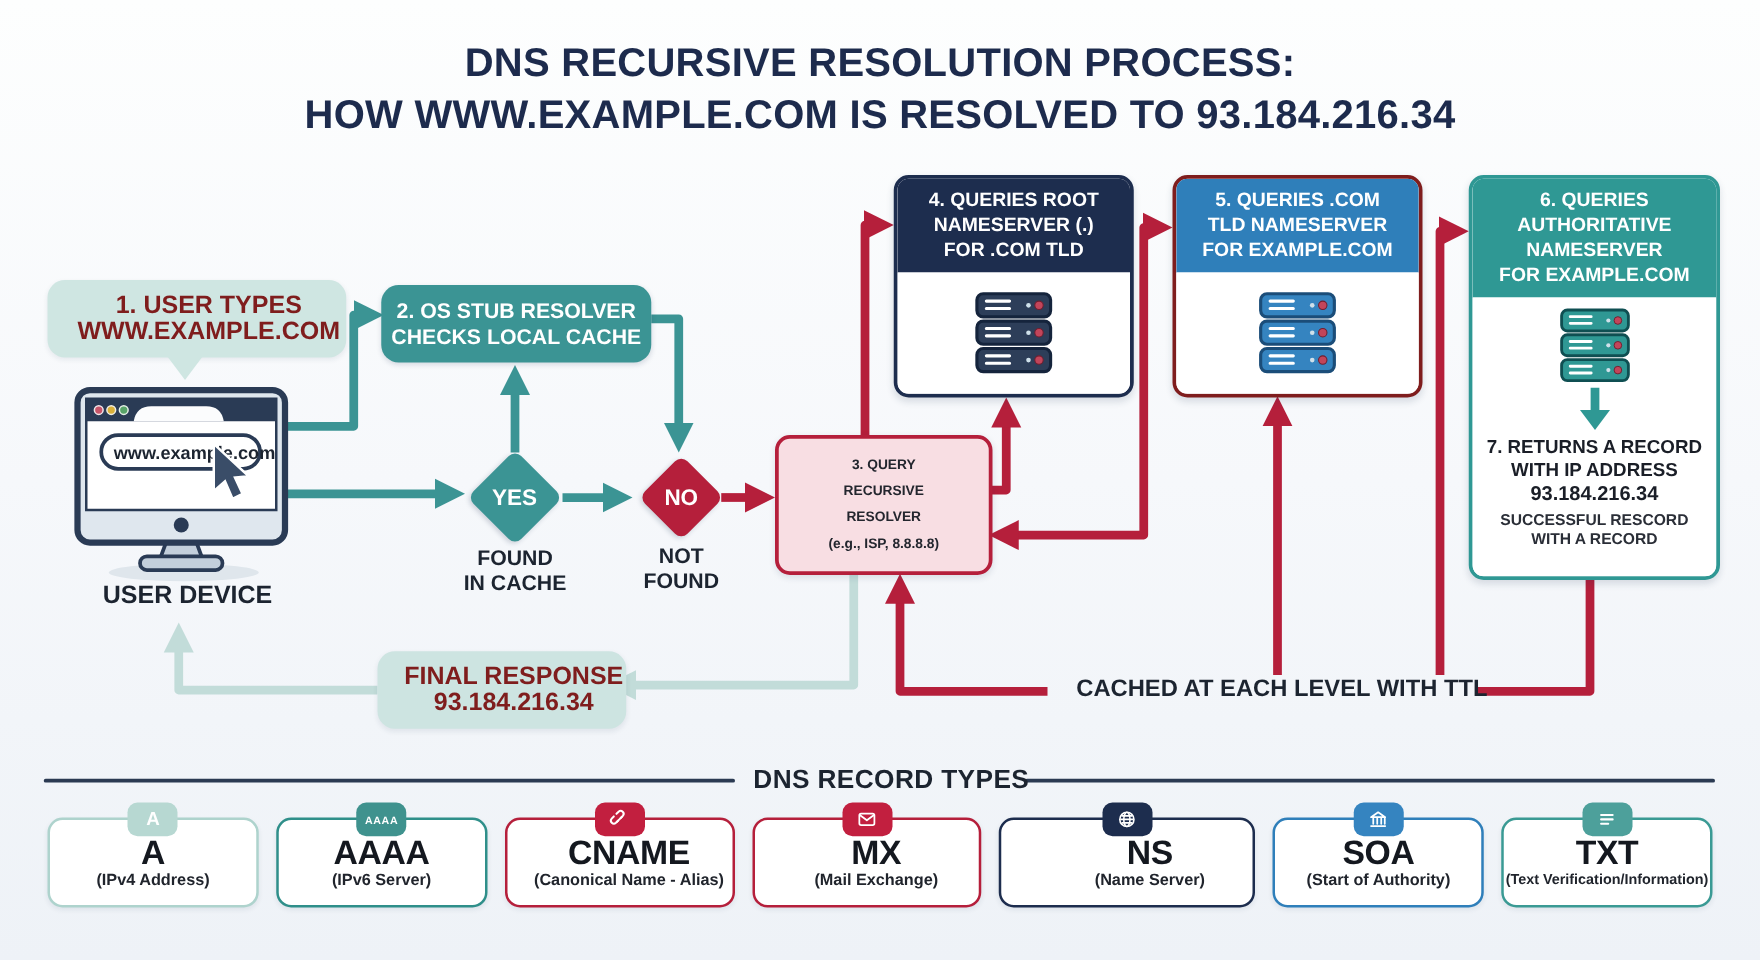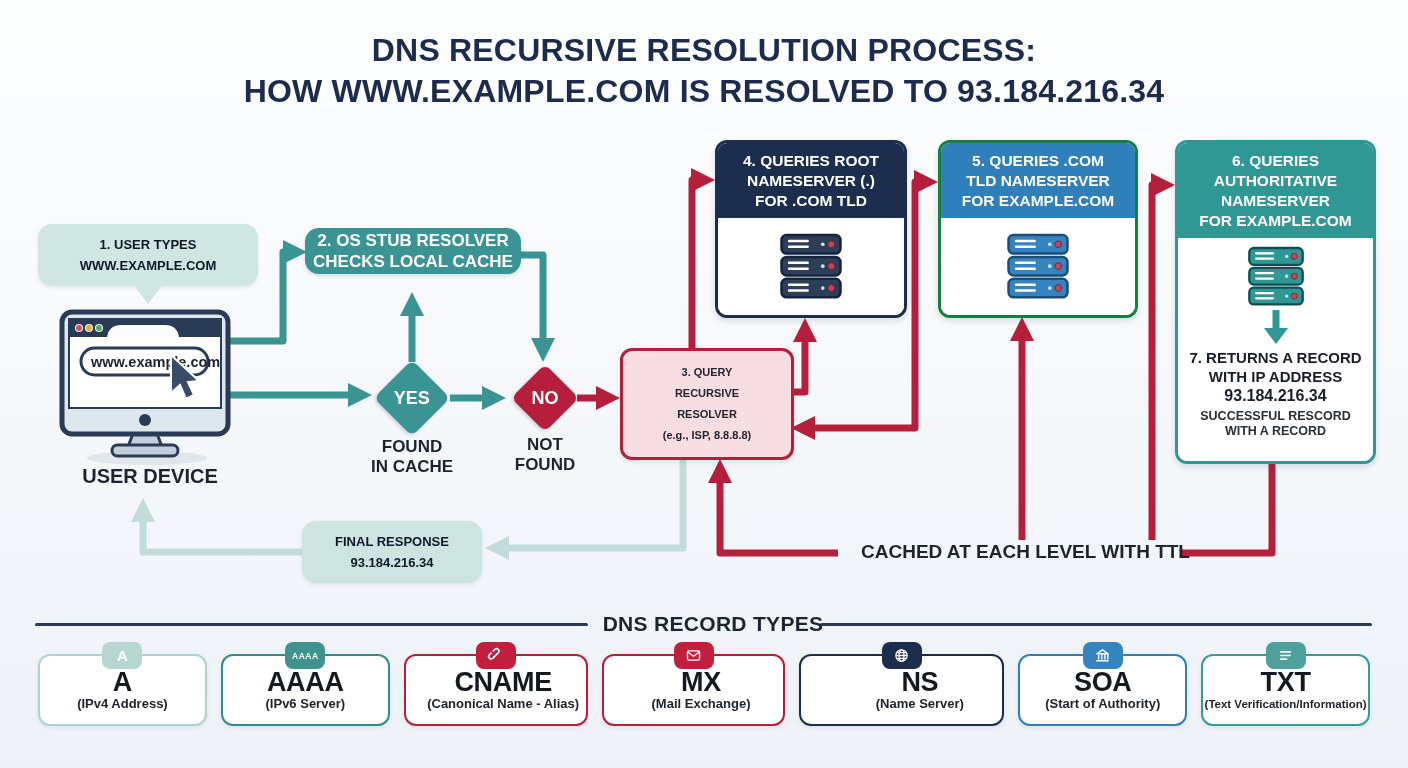--- a/index.html
+++ b/index.html
@@ -7,23 +7,23 @@
   body{background:linear-gradient(180deg,#fdfefe 0%,#f6f8fb 50%,#eef2f7 100%);position:relative;}
   .abs{position:absolute;}
   .ws{white-space:pre-line;}
   .ctr{text-align:center;}
 
   
   .title{left:0;right:0;top:30px;text-align:center;color:#1d2b4d;font-weight:800;
     font-size:32px;line-height:41px;letter-spacing:.2px;}
 
   
-  .bubble{background:#cfe6e2;border-radius:14px;color:#0f172a;font-weight:700;
-    font-size:13px;line-height:21px;display:flex;align-items:center;justify-content:center;
-    box-shadow:0 2px 4px rgba(30,50,80,.08);}
+  .bubble{background:#cfe6e2;border-radius:14px;color:#7f1d1d;font-weight:700;
+    font-size:20px;line-height:21px;display:flex;align-items:center;justify-content:center;
+    box-shadow:0 2px 4px rgba(30,50,80,.08);padding-left:19px;}
   .tail{width:0;height:0;border-left:15px solid transparent;border-right:15px solid transparent;
     border-top:20px solid #cfe6e2;}
   .tealbox{background:#3b9494;border-radius:14px;color:#ffffff;font-weight:700;
     font-size:17px;line-height:21px;display:flex;align-items:center;justify-content:center;
     box-shadow:0 2px 4px rgba(30,50,80,.15);}
   .resolver{background:#f8dee3;border:3px solid #b51f3b;border-radius:12px;color:#23262e;
     font-weight:700;font-size:11px;line-height:21px;display:flex;align-items:center;
     justify-content:center;box-shadow:0 2px 5px rgba(30,50,80,.12);}
   .caption{color:#1c2430;font-weight:700;font-size:17px;line-height:20px;}
   .bigcap{color:#1c2430;font-weight:800;font-size:21px;letter-spacing:.3px;margin-left:18px;}
@@ -34,21 +34,21 @@
   .diamond>span{transform:rotate(-45deg);color:#fff;font-weight:800;font-size:18px;}
   .d-teal{background:#3b9494;} .d-red{background:#b51f3b;}
 
   
   .nsbox{border-radius:12px;background:#ffffff;overflow:hidden;display:flex;flex-direction:column;
     box-shadow:0 3px 6px rgba(30,50,80,.14);}
   .nsbox .hdr{color:#ffffff;font-weight:700;font-size:15.5px;line-height:20px;text-align:center;
     padding:8px 4px 7px;}
   .nsbox .bdy{flex:1;display:flex;flex-direction:column;align-items:center;justify-content:center;background:#fff;}
   .b-navy{border:3px solid #1d2d4e;} .b-navy .hdr{background:#1d2d4e;}
-  .b-blue{border:3px solid #15803d;} .b-blue .hdr{background:#2f7fba;}
+  .b-blue{border:3px solid #7f1d1d;} .b-blue .hdr{background:#2f7fba;}
   .b-teal{border:3px solid #2f9894;} .b-teal .hdr{background:#2f9894;}
   .step7t{color:#1a1e27;font-weight:800;font-size:15px;line-height:19px;}
   .step7ip{color:#1a1e27;font-weight:800;font-size:16px;margin-top:1px;}
   .step7n{color:#2a2e37;font-weight:700;font-size:12.5px;line-height:15px;margin-top:4px;}
 
   
   .server rect{stroke-width:3;}
   .sv-navy rect{fill:#2d3e59;stroke:#15243c;}
   .sv-blue rect{fill:#3584c0;stroke:#1b4d79;}
   .sv-teal rect{fill:#2f9894;stroke:#0f4f52;}
@@ -133,21 +133,21 @@
   <circle cx="24" cy="28" r="3.5" fill="#c75569" stroke="#f0e6e8" stroke-width="1.2"></circle>
   <circle cx="34" cy="28" r="3.5" fill="#d9b13b" stroke="#f0ede2" stroke-width="1.2"></circle>
   <circle cx="44" cy="28" r="3.5" fill="#58a469" stroke="#e4efe6" stroke-width="1.2"></circle>
   <rect x="26" y="48" width="127" height="27" rx="13.5" fill="#ffffff" stroke="#2a3b55" stroke-width="3"></rect>
   <text x="36" y="67" font-size="14.5" font-weight="700" fill="#1c2430" font-family="Liberation Sans, DejaVu Sans, sans-serif">www.example.com</text>
   <path d="M116 55 l0 38 9-8 6 14 8-4-6-13 11-1 z" fill="#3a4d68" stroke="#ffffff" stroke-width="2"></path>
   <circle cx="90" cy="120" r="6" fill="#2a3b55"></circle>
 </svg>
 <div class="abs caption ctr" style="left:55px;top:466px;width:190px;font-size:20px;font-weight:800;">USER DEVICE</div>
 
-<div class="abs tealbox ws ctr" style="left:305px;top:228px;width:216px;height:46px;">2. OS STUB RESOLVER
+<div class="abs tealbox ws ctr" style="left:305px;top:228px;width:216px;height:62px;">2. OS STUB RESOLVER
 CHECKS LOCAL CACHE</div>
 
 <div class="abs diamond d-teal" style="left:385px;top:371px;width:54px;height:54px;">
   <span>YES</span>
 </div>
 <div class="abs caption ws ctr" style="left:352px;top:437px;width:120px;">FOUND
 IN CACHE</div>
 
 <div class="abs diamond d-red" style="left:521px;top:374px;width:48px;height:48px;">
   <span>NO</span>

